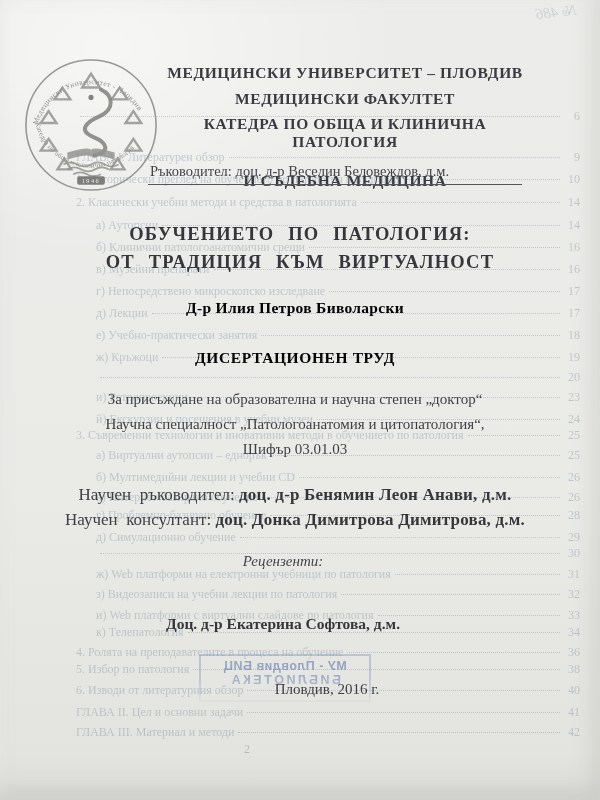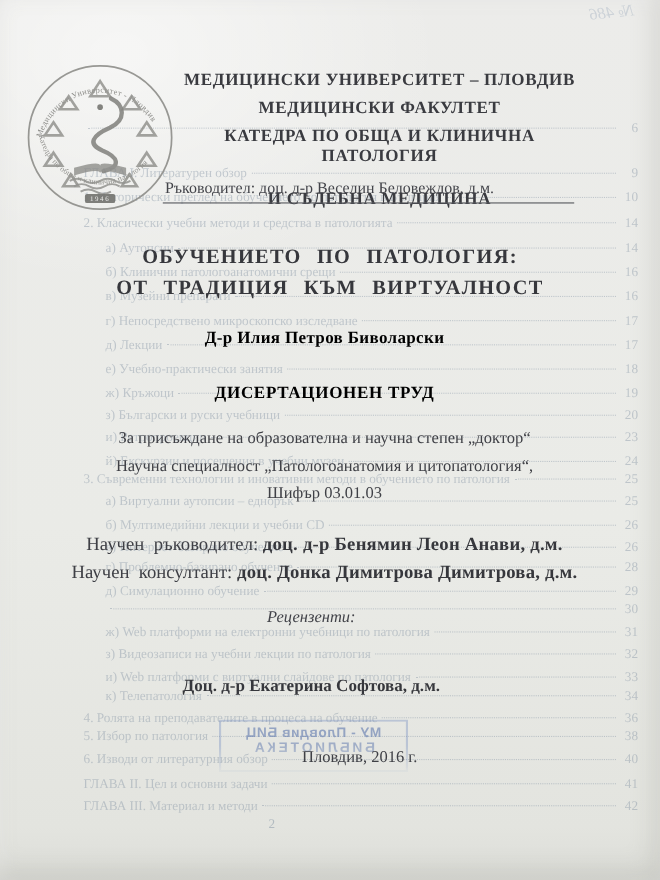--- a/index.html
+++ b/index.html
@@ -110,21 +110,20 @@
         <span class="gt">е) Учебно-практически занятия</span>
         <span class="gl"></span>
         <span class="gp">18</span>
       </div>
       <div class="gline indent" style="top: 350px;">
         <span class="gt">ж) Кръжоци</span>
         <span class="gl"></span>
         <span class="gp">19</span>
       </div>
       <div class="gline indent" style="top: 370px;">
-        <span class="gt">з) Български и руски учебници</span>
         <span class="gl"></span>
         <span class="gp">20</span>
       </div>
       <div class="gline indent" style="top: 390px;">
         <span class="gt">и) Ретропроекции</span>
         <span class="gl"></span>
         <span class="gp">23</span>
       </div>
       <div class="gline indent" style="top: 412px;">
         <span class="gt">й) Екскурзии и посещения в учебни музеи</span>

